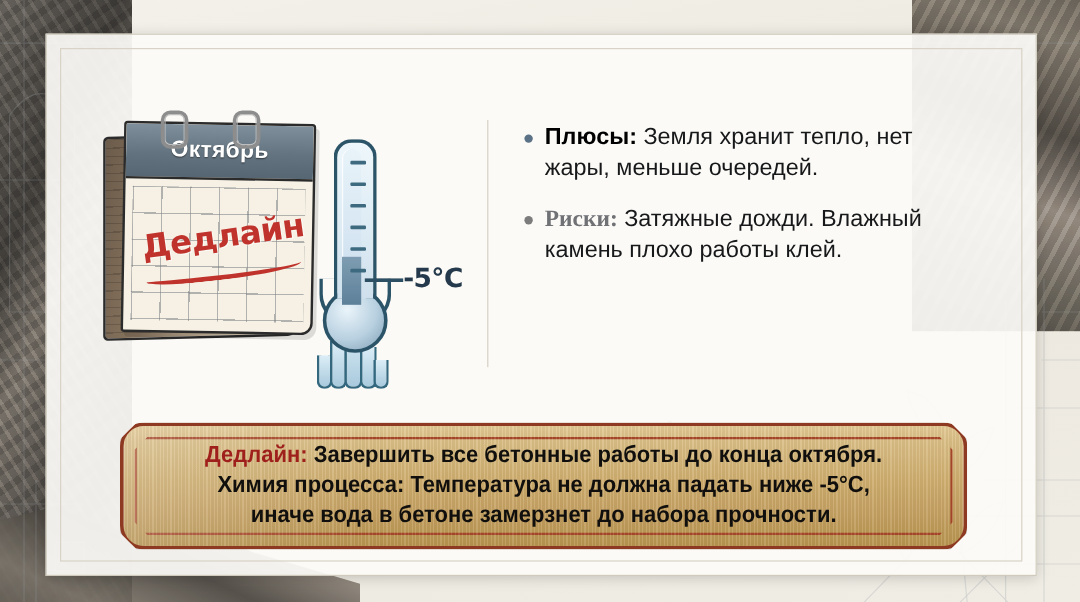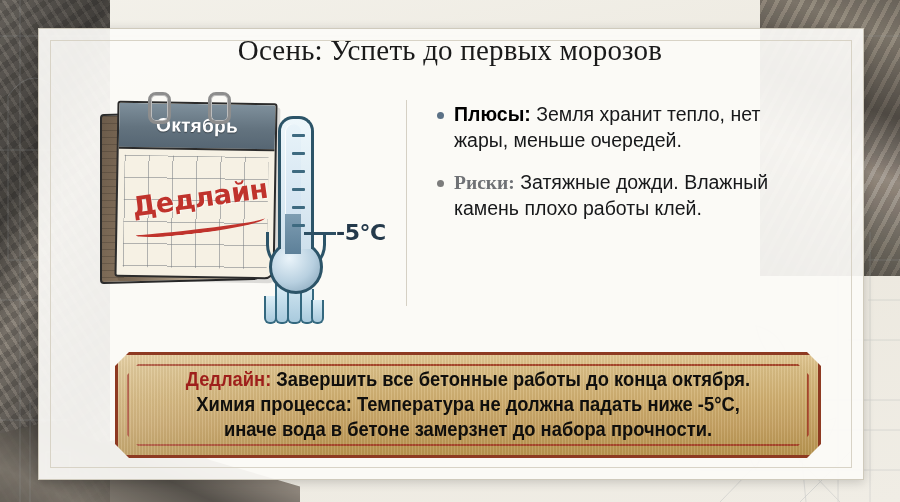--- a/index.html
+++ b/index.html
@@ -157,21 +157,21 @@
     line-height: 1.32;
     color: #17181a;
   }
   .btext b { font-weight: bold; }
   .lbl-plus { color: #000000; }
   .lbl-risk { color: #6f7175; font-family: Liberation Serif, serif; }
 
   
   .calendar {
     position: absolute;
-    left: 78px; top: 8px;
+    left: 64px; top: 8px;
     width: 182px; height: 192px; padding-left: 24px;
   }
   .cal-stack {
     position: absolute;
     left: 0; top: 12px;
     width: 158px; height: 166px;
     background: linear-gradient(100deg, #6b5b4a 0%, #8a7660 30%, #c9b79d 60%, #e9ddc9 100%);
     border: 2.5px solid #2b2b2b;
     border-radius: 4px 4px 8px 4px;
     transform: skewY(-1.5deg);
@@ -342,27 +342,26 @@
   }
 
   
   .plaque {
     position: absolute;
     left: 100px; top: 352px;
     width: 700px; height: 100px;
     background: linear-gradient(180deg,
         #e3c893 0%, #d9bd84 14%, #cfae6f 45%, #c6a263 70%, #b8944f 100%);
     border: 3px solid #8e3a22;
-    border-radius: 8px;
+    border-radius: 20px;
     box-shadow: 0 3px 7px rgba(0,0,0,.3);
     clip-path: polygon(0 14px, 14px 0, calc(100% - 14px) 0, 100% 14px,
                        100% calc(100% - 14px), calc(100% - 14px) 100%,
                        14px 100%, 0 calc(100% - 14px));
     overflow: hidden;
-    margin-left: 15px;
   }
   .plaque::before {
     content: "";
     position: absolute;
     left: 9px; top: 9px; right: 9px; bottom: 9px;
     border: 2px solid #a8472a;
     border-radius: 4px;
     clip-path: polygon(0 11px, 11px 0, calc(100% - 11px) 0, 100% 11px,
                        100% calc(100% - 11px), calc(100% - 11px) 100%,
                        11px 100%, 0 calc(100% - 11px));
@@ -419,21 +418,20 @@
       <path d="M796 432 C778 424 764 408 760 388 C780 392 794 408 796 432 Z"></path>
       <path d="M800 462 C818 454 832 438 836 418 C816 422 802 438 800 462 Z"></path>
       <path d="M756 470 C744 450 742 428 748 408 C762 424 764 450 756 470 Z"></path>
     </g>
   </svg>
 
   <div class="card">
     <div class="card-texture"></div>
   </div>
 
-  <div class="title">Осень: Успеть до первых морозов</div>
 
   <div class="content">
 
     <div class="visuals">
 
       <div class="calendar">
         <div class="cal-stack"></div>
         <div class="cal-page">
           <div class="cal-head">
             <span class="cal-month">Октябрь</span>

